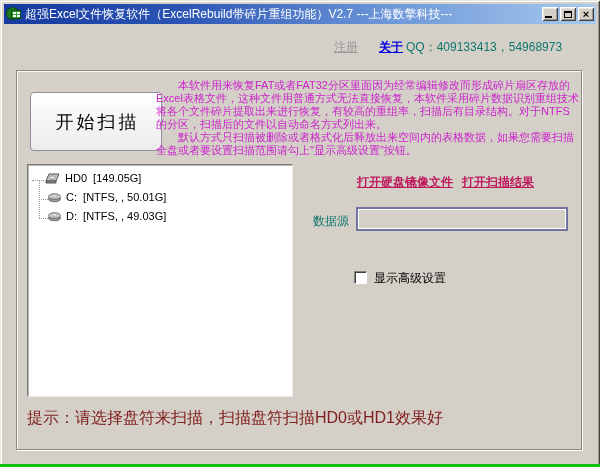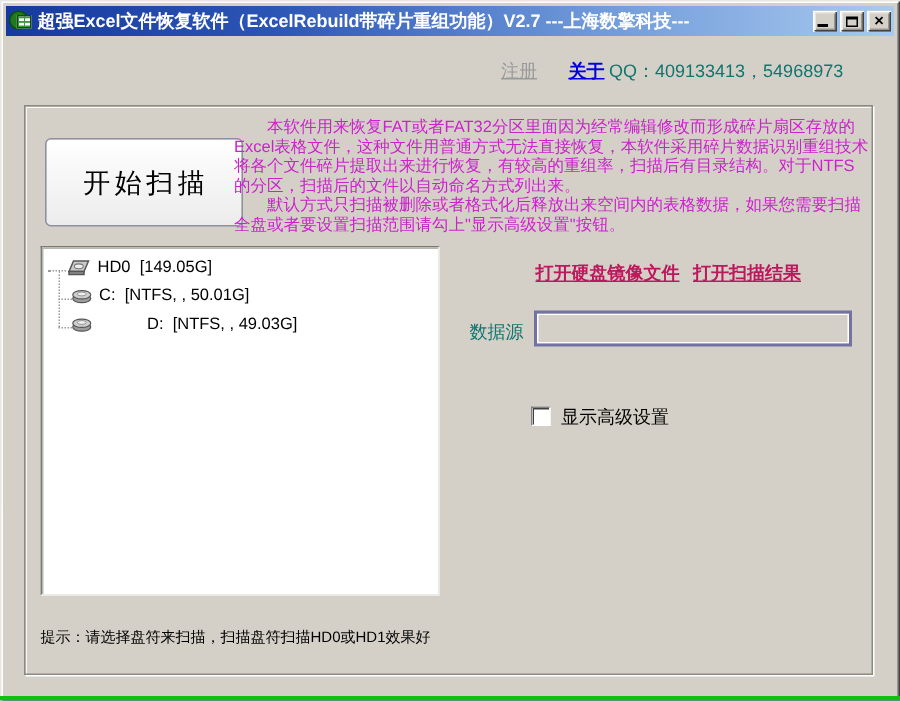--- a/index.html
+++ b/index.html
@@ -19,21 +19,21 @@
     background:linear-gradient(90deg,#16399E 0%,#2B55B5 30%,#6D97D8 65%,#A8CAEF 100%);
     display:flex; align-items:center; padding:0 2px;
   }
   .app-icon{ position:relative; width:15px; height:14px; margin:0 3px 0 1px; flex:0 0 auto; }
   .app-icon .gear{ position:absolute; left:0; top:1px; width:11px; height:11px; border-radius:50%;
     background:#1F7A1F; box-shadow:0 0 0 1px #0B4D0B; }
   .app-icon .sheet{ position:absolute; left:4px; top:3px; width:10px; height:9px; background:#FFFFFF;
     border:1px solid #0B4D0B;
     background-image:linear-gradient(#2E9E2E 1px,transparent 1px),linear-gradient(90deg,#2E9E2E 1px,transparent 1px);
     background-size:4px 3px; }
-  .title{ color:#FFFFFF; font-weight:bold; font-size:12px; white-space:nowrap; overflow:hidden; flex:1; }
+  .title{ color:#FFFFFF; font-weight:normal; font-size:12px; white-space:nowrap; overflow:hidden; flex:1; }
   .tb-buttons{ display:flex; gap:2px; flex:0 0 auto; }
   .tbtn{
     width:16px; height:14px; background:#D4D0C8; position:relative; cursor:default;
     box-shadow: inset 1px 1px 0 #FFFFFF, inset -1px -1px 0 #404244,
                 inset 2px 2px 0 #E8E6E1, inset -2px -2px 0 #9A968F;
     display:flex; align-items:center; justify-content:center;
   }
   .glyph-min{ position:absolute; left:3px; bottom:3px; width:7px; height:2px; background:#000; }
   .glyph-max{ width:8px; height:7px; border:1px solid #000; border-top:2px solid #000; }
   .glyph-close{ font-size:11px; font-weight:bold; color:#000; line-height:10px; }
@@ -74,21 +74,21 @@
   }
   .tree-vline{ position:absolute; left:11px; top:15px; width:1px; height:38px;
     border-left:1px dotted #9a9a9a; }
   .tree-hline{ position:absolute; height:1px; border-top:1px dotted #9a9a9a; }
   .hl1{ left:4px; top:15px; width:12px; }
   .hl2{ left:11px; top:34px; width:9px; }
   .hl3{ left:11px; top:53px; width:9px; }
   .lrow{ position:absolute; display:flex; align-items:flex-start; height:16px; cursor:default; }
   .r1{ left:16px; top:7px; }
   .r2{ left:19px; top:26px; }
-  .r3{ left:19px; top:45px;gap:32px; }
+  .r3{ left:19px; top:45px; }
   .lrow .lbl{ font-size:11px; color:#000; white-space:pre; margin-left:4px; }
   .drive-svg{ display:block; }
 
   
   .open-link{ position:absolute; top:174px; font-size:12px; font-weight:bold; color:#be185d;
     text-decoration:underline; white-space:nowrap; cursor:pointer; }
   .link-image{ left:357px; }
   .link-result{ left:462px; }
   .ds-label{ position:absolute; left:313px; top:213px; font-size:12px; color:#0f766e; }
   .ds-input{
@@ -98,21 +98,21 @@
     font-size:12px; padding:2px 4px; color:#000;
   }
   .checkbox{
     position:absolute; left:354px; top:271px; width:13px; height:13px; background:#FFFFFF;
     border:1px solid; border-color:#808080 #FFFFFF #FFFFFF #808080;
     box-shadow: inset 1px 1px 0 #404040; cursor:pointer;
   }
   .cb-label{ position:absolute; left:374px; top:270px; font-size:12px; color:#000; cursor:default; }
 
   
-  .hint{ position:absolute; left:27px; top:418px; font-size:10px; color:#000000; white-space:nowrap; }
+  .hint{ position:absolute; left:27px; top:408px; font-size:16px; color:#7f1d1d; white-space:nowrap; }
   .bottom-strip{ position:absolute; left:0; bottom:0; width:600px; height:3px; background:#0DC20D; }
 </style>
 </head>
 <body>
 
 <div class="window">
 
   <div class="titlebar">
     <div class="app-icon">
       <div class="gear"></div>

